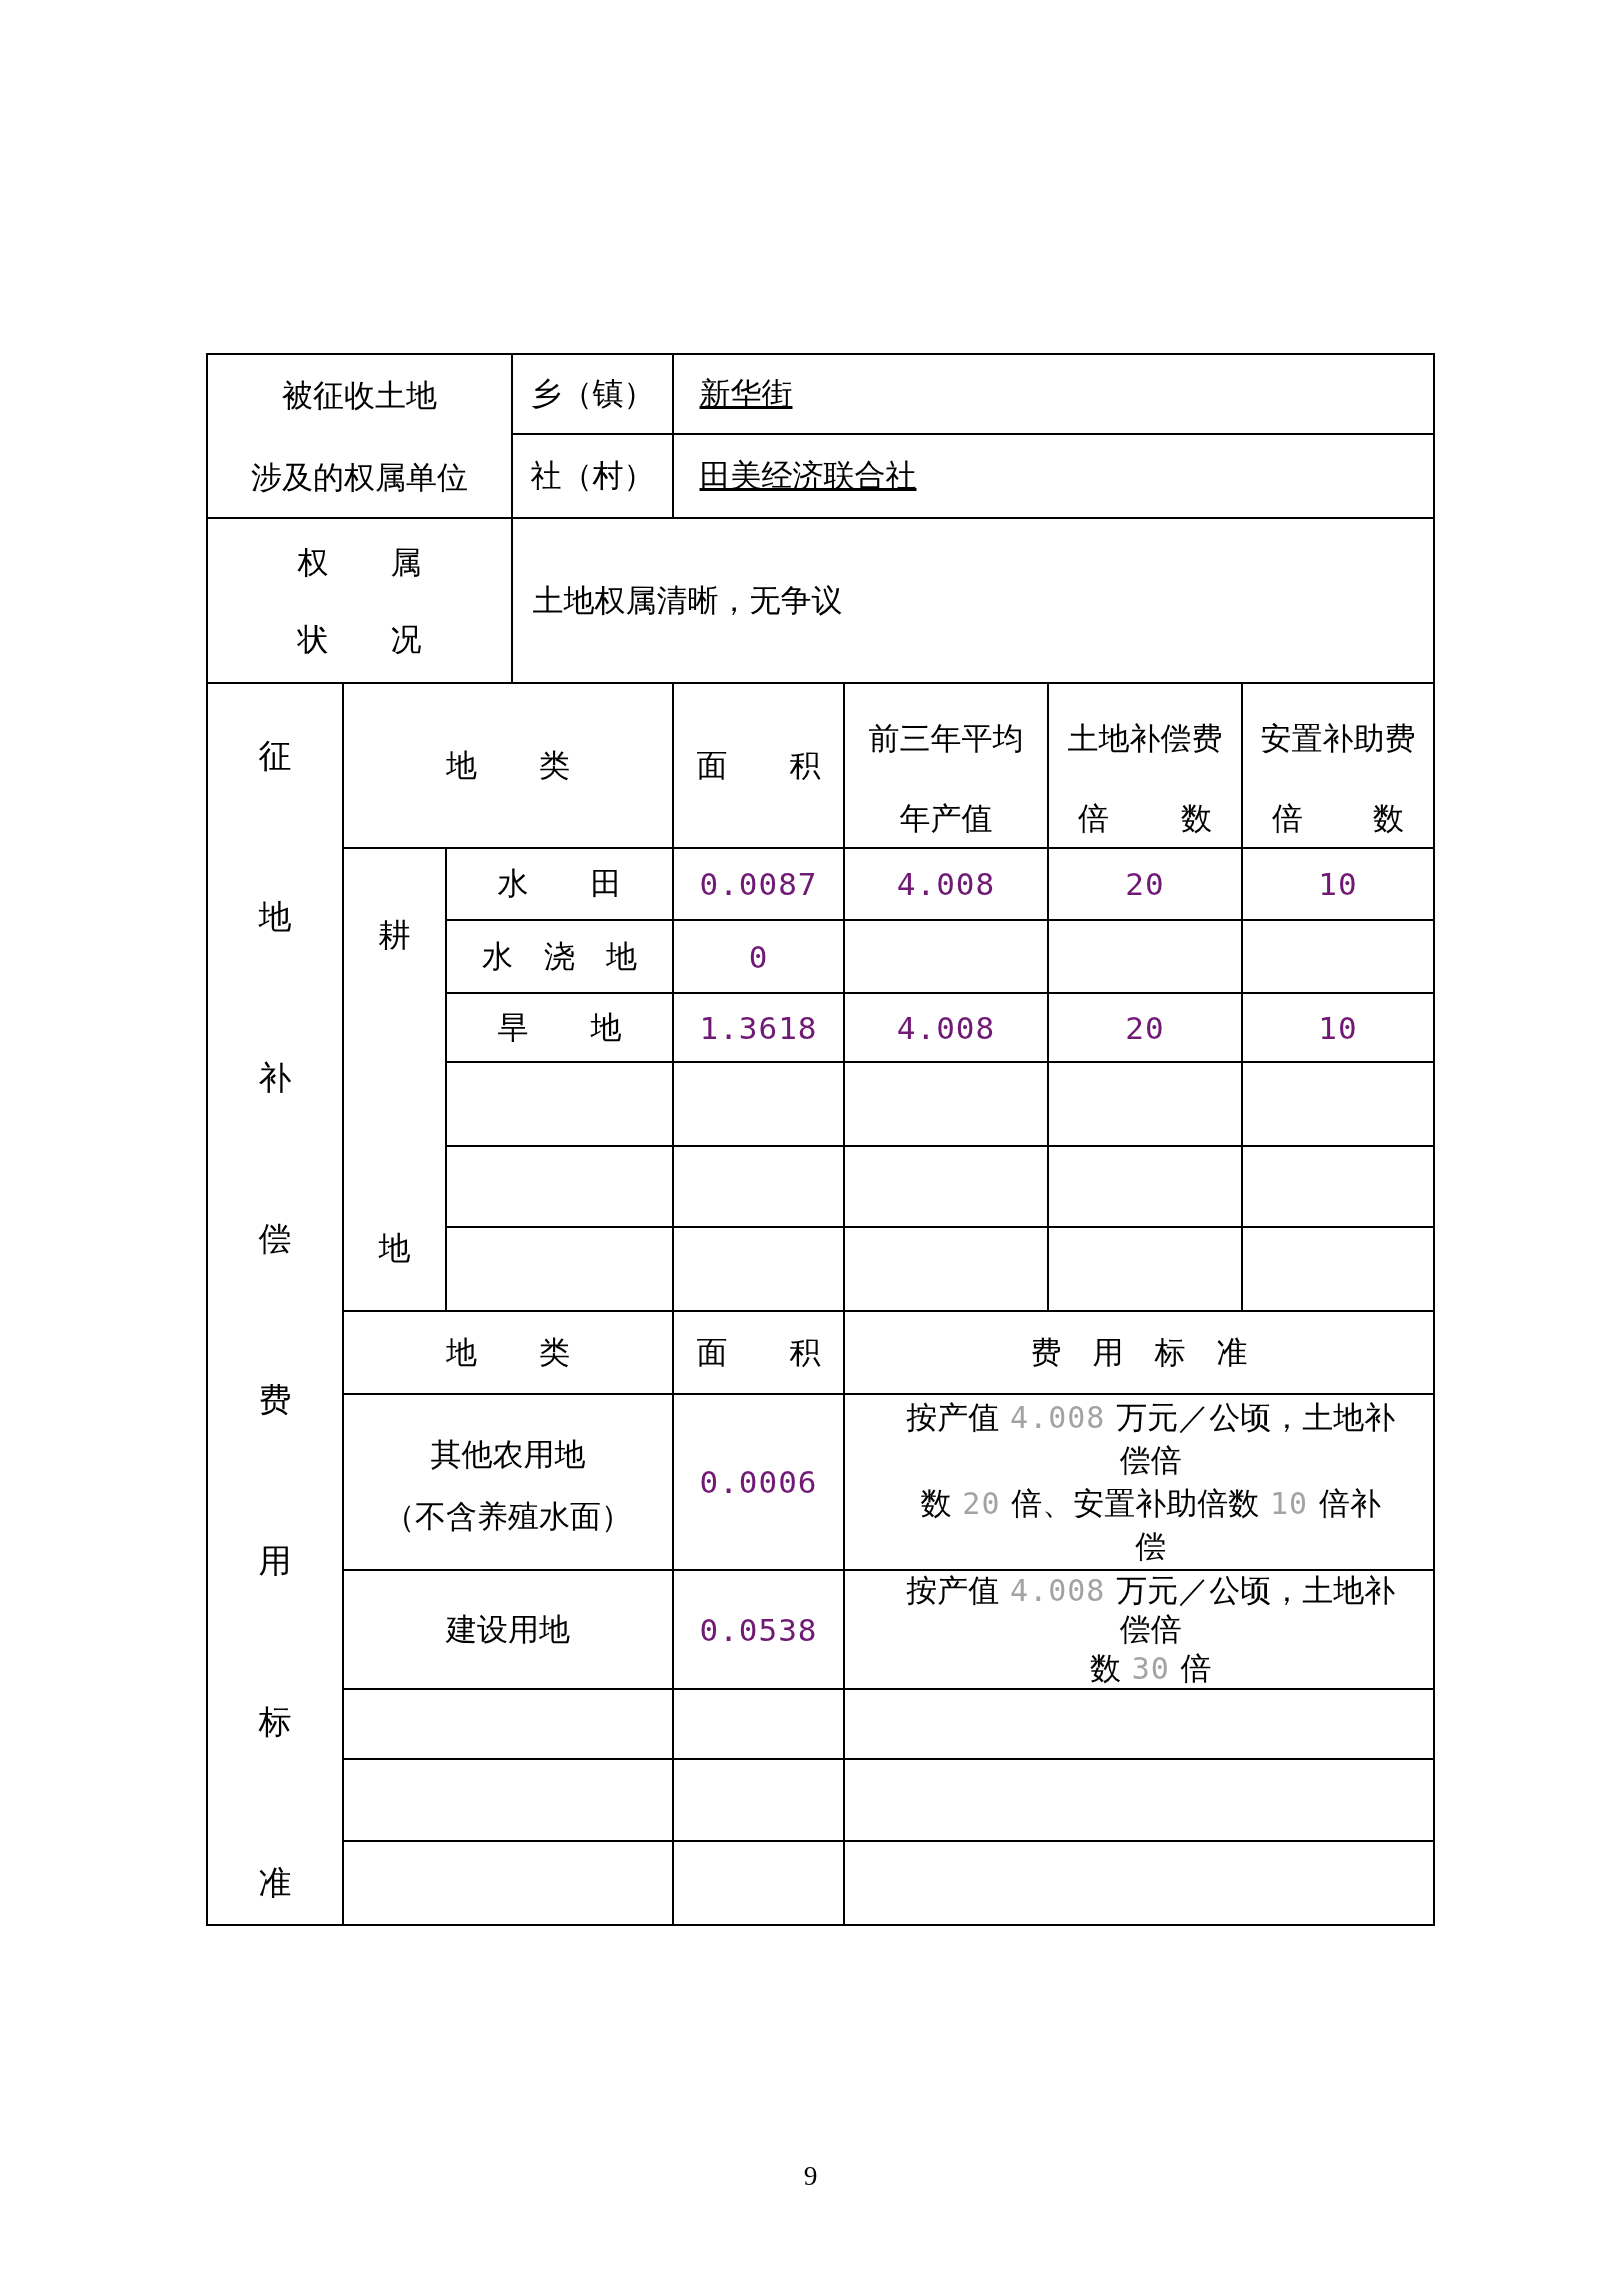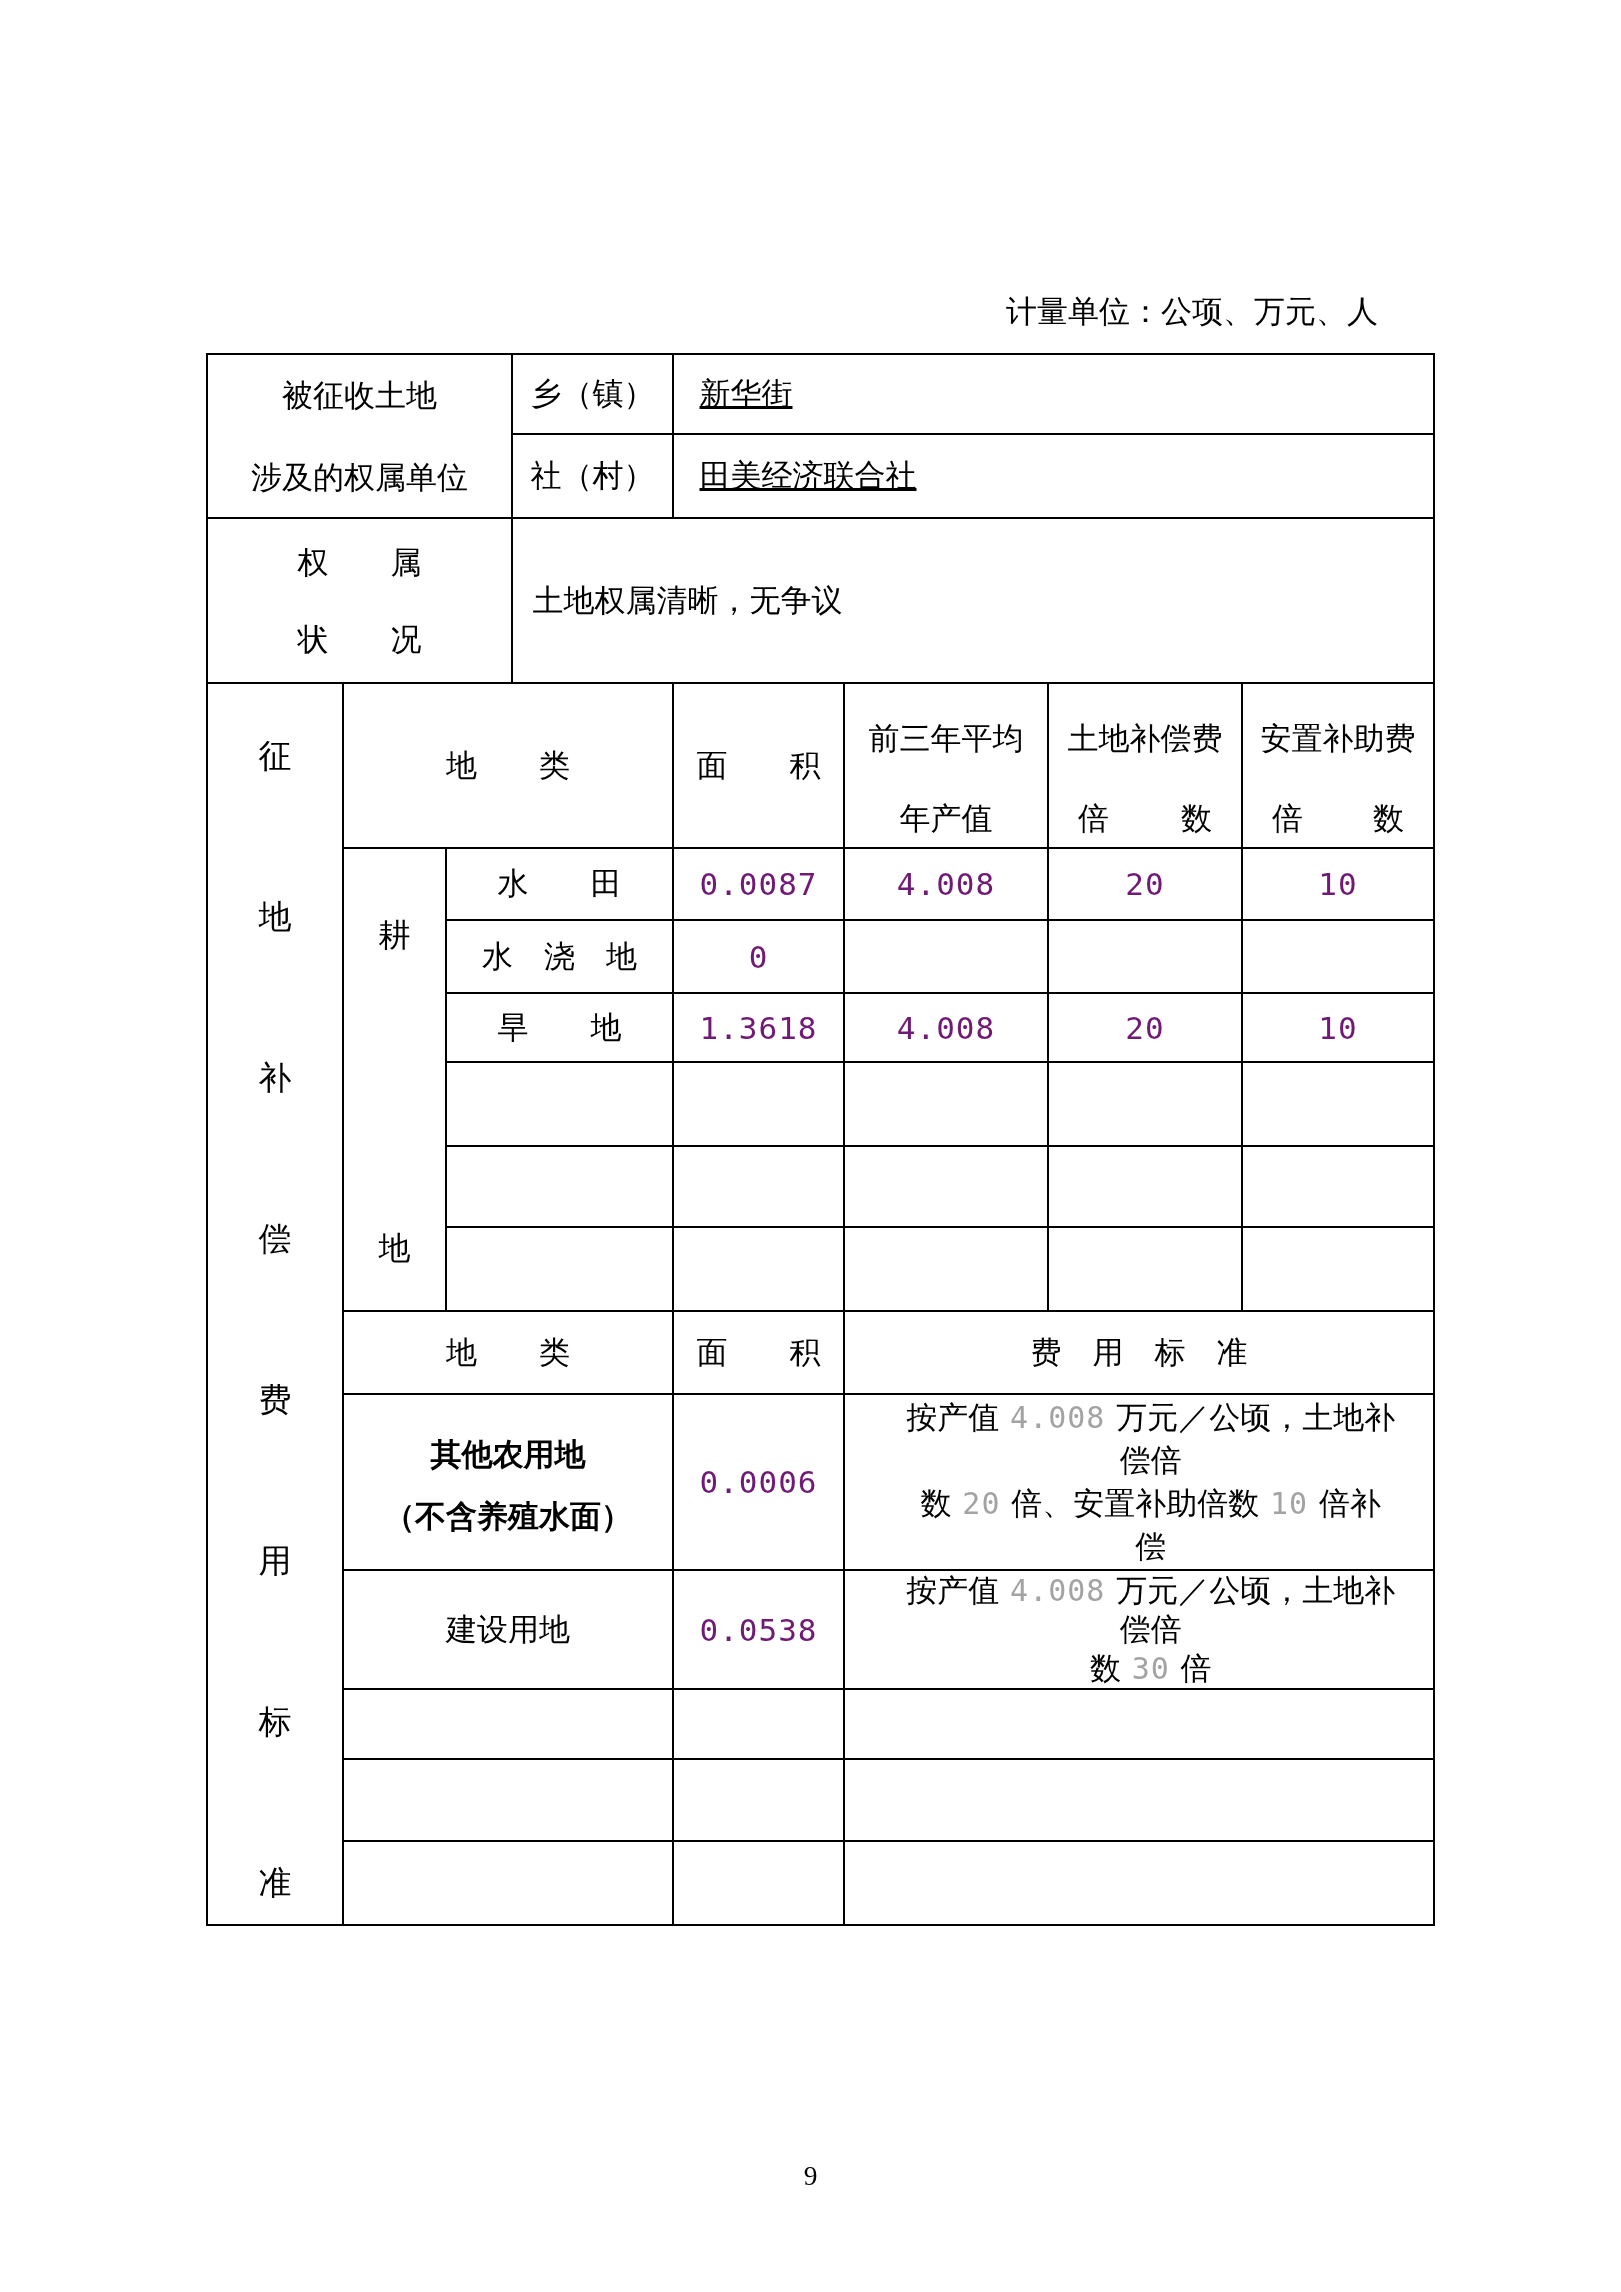--- a/index.html
+++ b/index.html
@@ -19,21 +19,21 @@
 
   .al { text-align:left !important; }
   .pl26 { padding-left:25.5px !important;text-decoration:underline; }
   .pl20 { padding-left:19.6px !important; }
 
   
   .stack { display:flex; flex-direction:column; align-items:center; justify-content:center; line-height:33px; }
   .gap50 { gap:49px; }
   .gap31 { gap:44px; }
   .gap48 { gap:47px; padding-top:25.5px; }
-  .gap20 { gap:19px; padding-top:7.8px;font-weight:bold; }
+  .gap20 { gap:19px; padding-top:7.8px; }
   .spread { display:flex; justify-content:space-between; width:100%; box-sizing:border-box; padding:0 29px; }
 
   
   .vlabel { display:flex; flex-direction:column; justify-content:space-between; align-items:center;
             height:1235px; box-sizing:border-box; padding:47px 0 15.7px; font-size:33px; }
   
   .gengv { display:flex; flex-direction:column; justify-content:space-between; align-items:center;
            height:457px; box-sizing:border-box; padding:63px 0 37px; font-size:32px; }
 
   
@@ -44,21 +44,20 @@
   .fee.sm { line-height:39px; }
   .ninline { color:#a3a3a3; font-family:"DejaVu Sans Mono",monospace; font-size:30px; padding:0 10.8px; letter-spacing:1px; }
 
   .pageno { position:absolute; top:2161px; left:0; width:100%; text-align:center; font-size:27.4px; }
 </style>
 </head>
 <body>
 
 <div class="page">
 
-  <div class="unit-note">计量单位：公项、万元、人</div>
 
   <table class="doc">
     <colgroup>
       <col style="width:136px">
         <col style="width:103px">
         <col style="width:66px">
         <col style="width:161px">
       <col style="width:171px">
         <col style="width:204px">
         <col style="width:194px">

